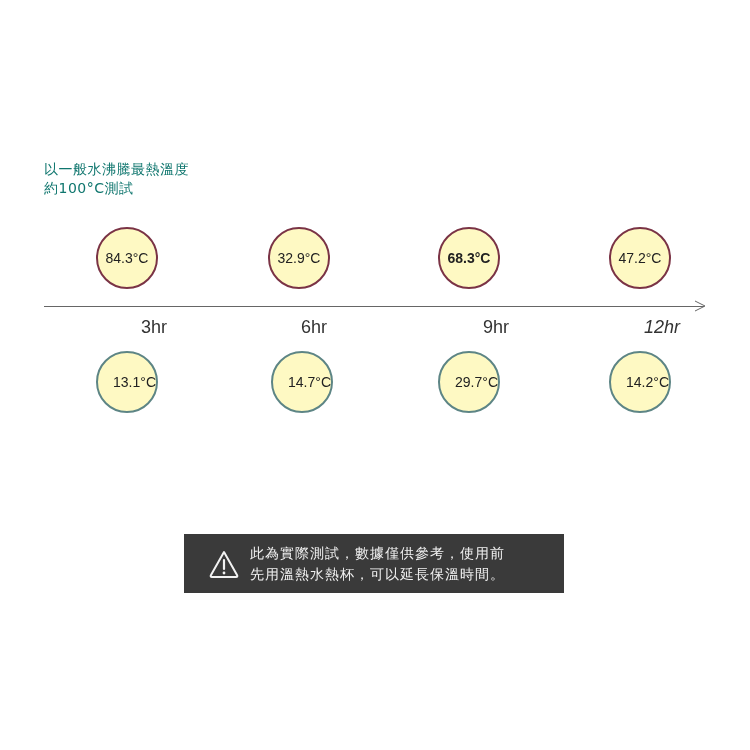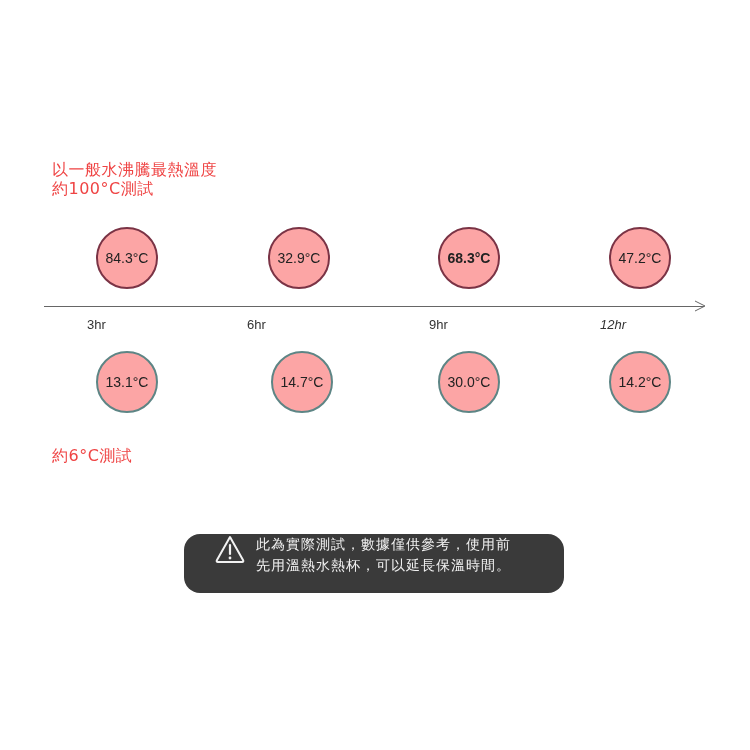--- a/index.html
+++ b/index.html
@@ -1,31 +1,31 @@
 <!DOCTYPE html>
 <html><head>
   <meta charset="utf-8">
   <style>
     html, body { margin: 0; padding: 0; background: #ffffff; }
     body { width: 750px; height: 750px; position: relative; overflow: hidden;
            font-family: "DejaVu Sans", "Liberation Sans", sans-serif; color: #333; }
-    .caption { position: absolute; left: 52px; font-size: 16px; line-height: 19px; color: #ef4444; letter-spacing: 0.5px; }
+    .caption { position: absolute; left: 44px; font-size: 14px; line-height: 19px; color: #0f766e; letter-spacing: 0.5px; }
     .caption-hot { top: 160px; }
     .caption-cold { top: 446px; }
     .circle { position: absolute; width: 62px; height: 62px; border-radius: 50%;
               box-sizing: border-box; display: flex; align-items: center; justify-content: center;
-              font-family: "Liberation Sans", sans-serif; font-size: 14px; color: #222; background: #fca5a5; }
+              font-family: "Liberation Sans", sans-serif; font-size: 14px; color: #222; background: #fef9c3; }
     .circle.hot { border: 2px solid #7a3345; top: 227px; }
-    .circle.cold { border: 2px solid #5d8585; top: 351px; }
+    .circle.cold { border: 2px solid #5d8585; top: 351px; justify-content: flex-end; }
     .axis-line { position: absolute; left: 44px; top: 306px; width: 660px; height: 0; border-top: 1px solid #666; }
     .axis-arrow { position: absolute; left: 694px; top: 300px; width: 12px; height: 12px; }
-    .tick-label { position: absolute; top: 317px; width: 80px; text-align: left;
-                  font-family: "Liberation Sans", sans-serif; font-size: 13px; color: #333; }
+    .tick-label { position: absolute; top: 317px; width: 80px; text-align: right;
+                  font-family: "Liberation Sans", sans-serif; font-size: 18px; color: #333; }
     .notice { position: absolute; left: 184px; top: 534px; width: 380px; height: 59px;
-              background: #3a3a3a; display: flex; box-sizing: border-box; padding-left: 30px; border-radius: 16px; }
+              background: #3a3a3a; display: flex; align-items: center; box-sizing: border-box; padding-left: 24px; }
     .notice-icon { width: 32px; height: 30px; margin-right: 10px; flex: 0 0 auto; }
     .notice-text { color: #f2f2f2; font-size: 14px; line-height: 21px; letter-spacing: 1px; }
   </style>
 </head>
 <body>
 
 <div class="caption caption-hot">
   <div>以一般水沸騰最熱溫度</div>
   <div>約100°C測試</div>
 </div>
@@ -53,28 +53,27 @@
 <div class="tick-label" style="left:429px;">9hr</div>
 <div class="tick-label" style="left:600px;font-style:italic;">12hr</div>
 
 <div class="circle cold" style="left:96px;">
     <span>13.1°C</span>
   </div>
 <div class="circle cold" style="left:271px;">
     <span>14.7°C</span>
   </div>
 <div class="circle cold" style="left:438px;">
-    <span>30.0°C</span>
+    <span>29.7°C</span>
   </div>
 <div class="circle cold" style="left:609px;">
     <span>14.2°C</span>
   </div>
 
 <div class="caption caption-cold">
-  <div>約6°C測試</div>
 </div>
 
 <div class="notice">
   <svg class="notice-icon" viewBox="0 0 32 30">
     <path d="M16 3 L29 26 Q30 28 28 28 L4 28 Q2 28 3 26 Z" fill="none" stroke="#f2f2f2" stroke-width="2" stroke-linejoin="round"></path>
     <line x1="16" y1="11" x2="16" y2="20" stroke="#f2f2f2" stroke-width="2.2" stroke-linecap="round"></line>
     <circle cx="16" cy="24" r="1.4" fill="#f2f2f2"></circle>
   </svg>
   <div class="notice-text">
     <div>此為實際測試，數據僅供參考，使用前</div>

